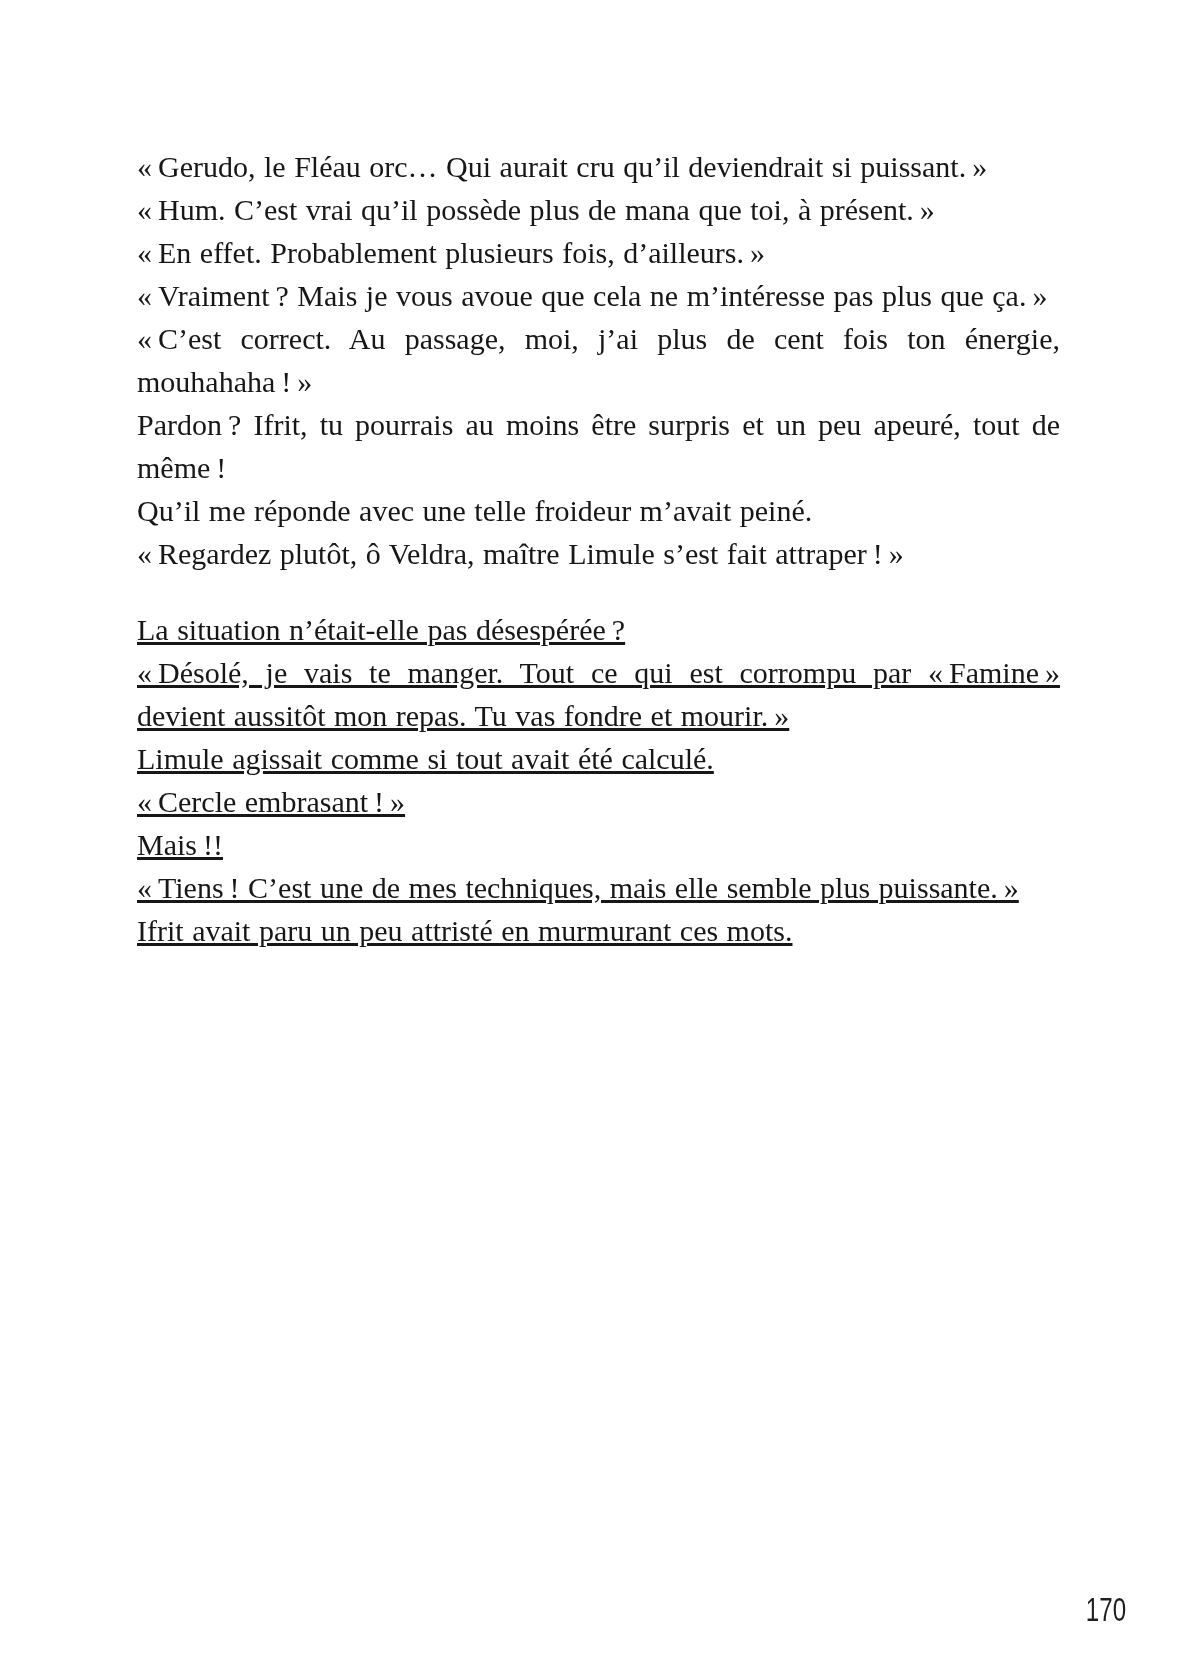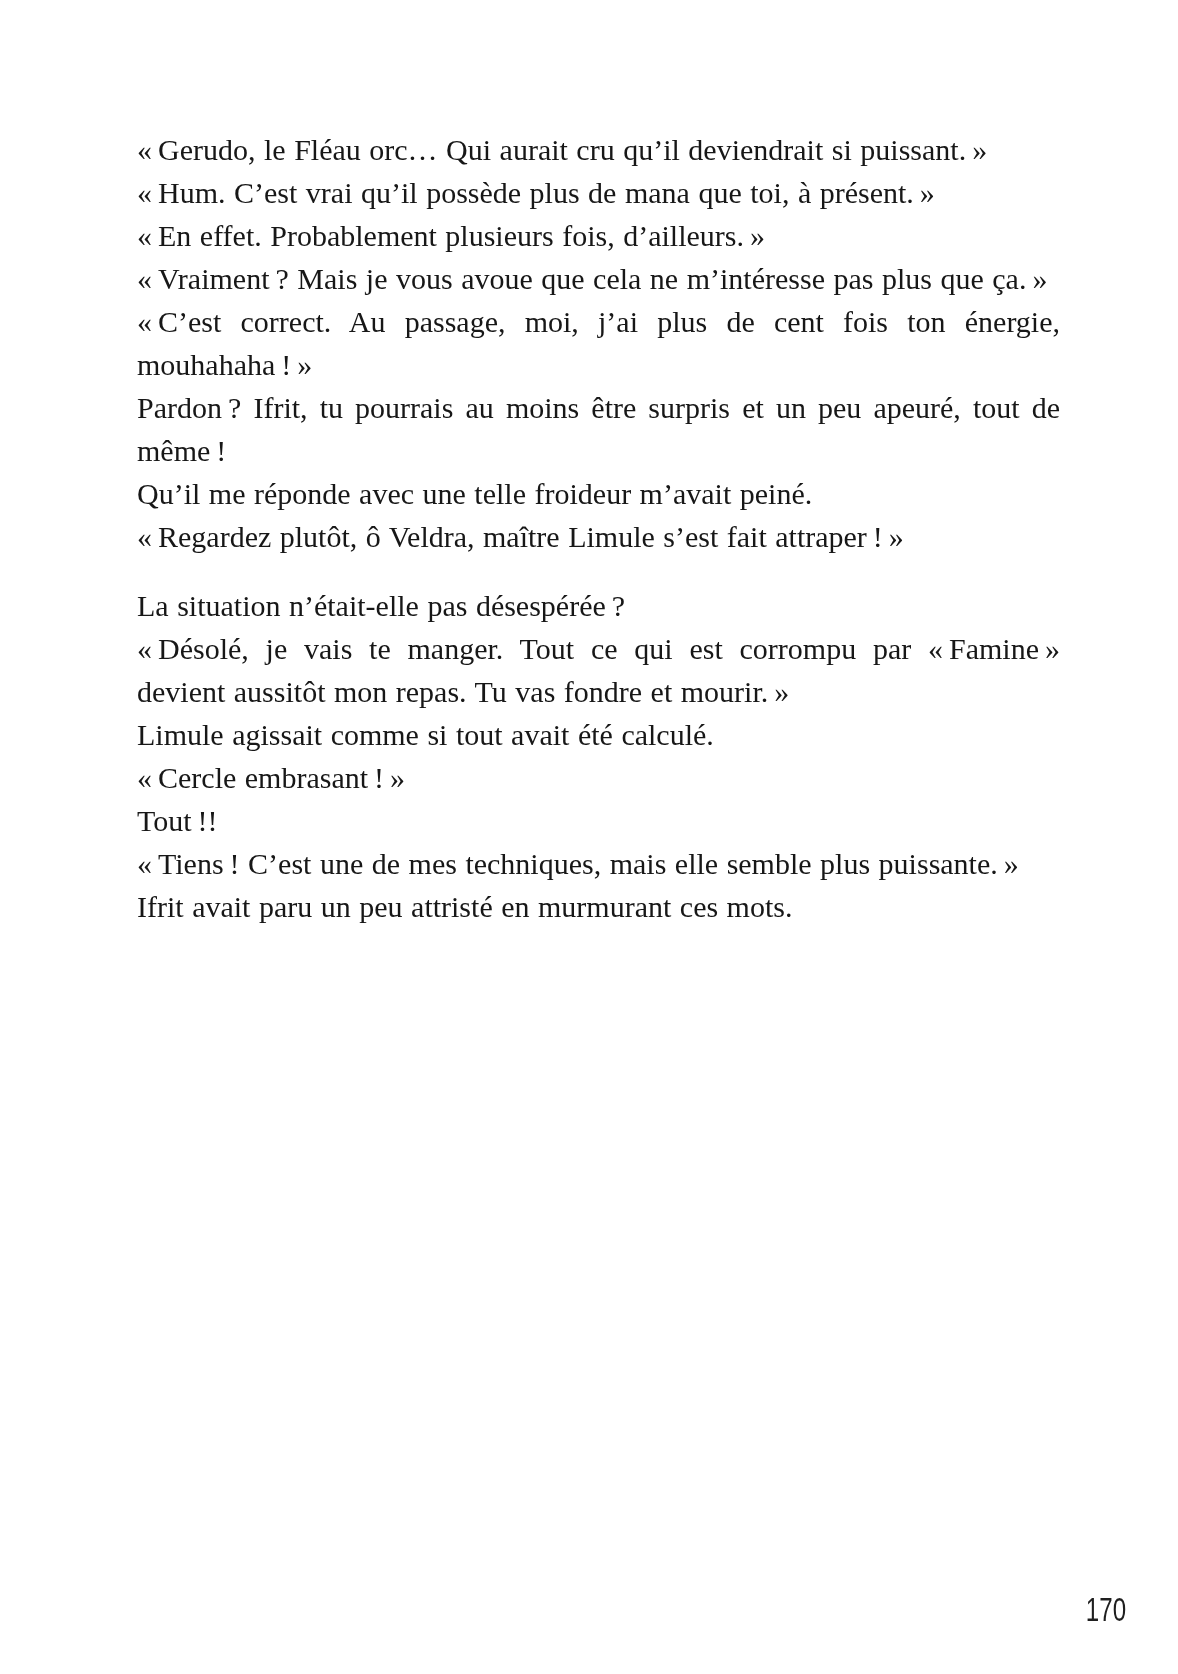--- a/index.html
+++ b/index.html
@@ -9,24 +9,24 @@
     height: 1674px;
     margin: 0 auto;
     background: #ffffff;
     font-family: "Liberation Serif", serif;
     color: #171717;
     overflow: hidden;
   }
   .text-block {
     position: absolute;
     left: 137px;
-    top: 128px;
+    top: 145px;
     width: 923px;
   }
-  .block + .block { margin-top: 26px; }
+  .block + .block { margin-top: 33px; text-decoration: underline; }
   p.para {
     margin: 0;
     font-size: 30px;
     line-height: 43px;
     text-align: justify;
     text-align-last: left;
     word-spacing: 1px;
   }
   .page-number {
     position: absolute;
@@ -53,19 +53,19 @@
         <p class="para">« C’est correct. Au passage, moi, j’ai plus de cent fois ton énergie, mouhahaha ! »</p>
         <p class="para">Pardon ? Ifrit, tu pourrais au moins être surpris et un peu apeuré, tout de même !</p>
         <p class="para">Qu’il me réponde avec une telle froideur m’avait peiné.</p>
         <p class="para">« Regardez plutôt, ô Veldra, maître Limule s’est fait attraper ! »</p>
       </div>
       <div class="block">
         <p class="para">La situation n’était-elle pas désespérée ?</p>
         <p class="para">« Désolé, je vais te manger. Tout ce qui est corrompu par « Famine » devient aussitôt mon repas. Tu vas fondre et mourir. »</p>
         <p class="para">Limule agissait comme si tout avait été calculé.</p>
         <p class="para">« Cercle embrasant ! »</p>
-        <p class="para">Tout !!</p>
+        <p class="para">Mais !!</p>
         <p class="para">« Tiens ! C’est une de mes techniques, mais elle semble plus puissante. »</p>
         <p class="para">Ifrit avait paru un peu attristé en murmurant ces mots.</p>
       </div>
     </main>
   <div class="page-number">170</div>
 </div>
 
 </body></html>

